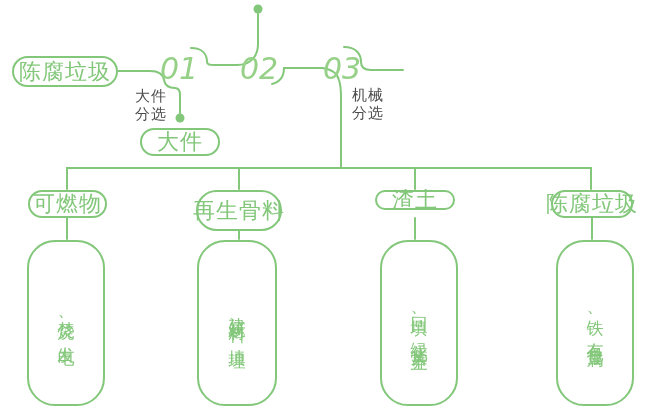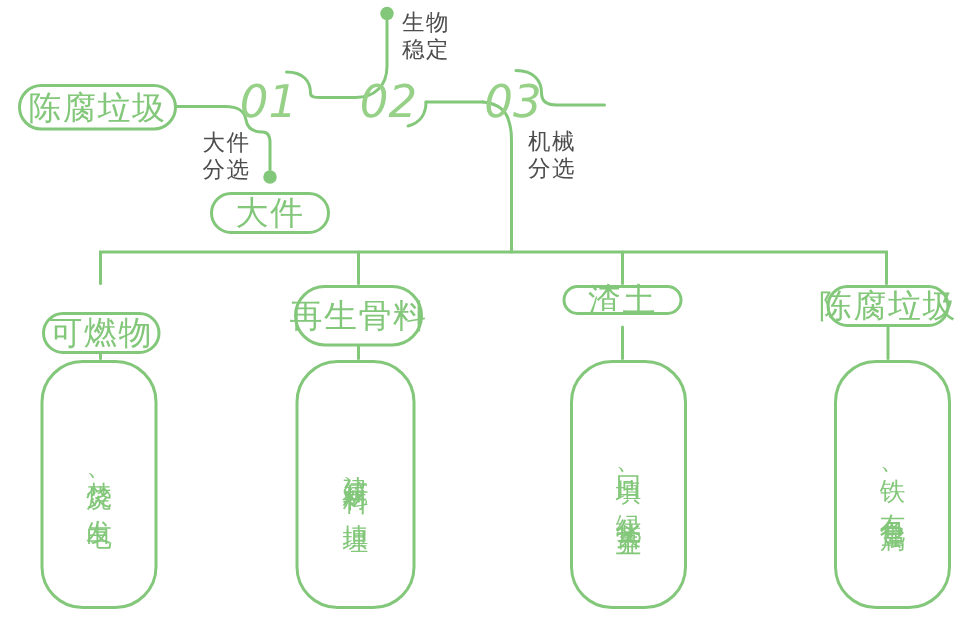--- a/index.html
+++ b/index.html
@@ -76,34 +76,30 @@
   </div>
 
   <div class="num" style="left:159px;top:52px;">01</div>
   <div class="num" style="left:239px;top:52px;">02</div>
   <div class="num" style="left:322px;top:52px;">03</div>
 
   <div class="note" style="left:135px;top:87px;">
     <div>大件</div>
     <div>分选</div>
   </div>
-  <div class="note" style="left:268px;top:7px;">
-    <div>生物</div>
-    <div>稳定</div>
-  </div>
   <div class="note" style="left:352px;top:86px;">
     <div>机械</div>
     <div>分选</div>
   </div>
 
   <div class="pill" style="left:140px;top:128px;width:80px;height:28px;">
     <span>大件</span>
   </div>
 
-  <div class="pill" style="left:28px;top:190px;width:79px;height:28px;margin-top:18px;">
+  <div class="pill" style="left:28px;top:190px;width:79px;height:28px;">
     <span>可燃物</span>
   </div>
   <div class="pill" style="left:196px;top:190px;width:86px;height:41px;">
     <span>再生骨料</span>
   </div>
   <div class="pill" style="left:375px;top:190px;width:80px;height:20px;">
     <span>渣土</span>
   </div>
   <div class="pill" style="left:551px;top:190px;width:82px;height:28px;">
     <span>陈腐垃圾</span>

